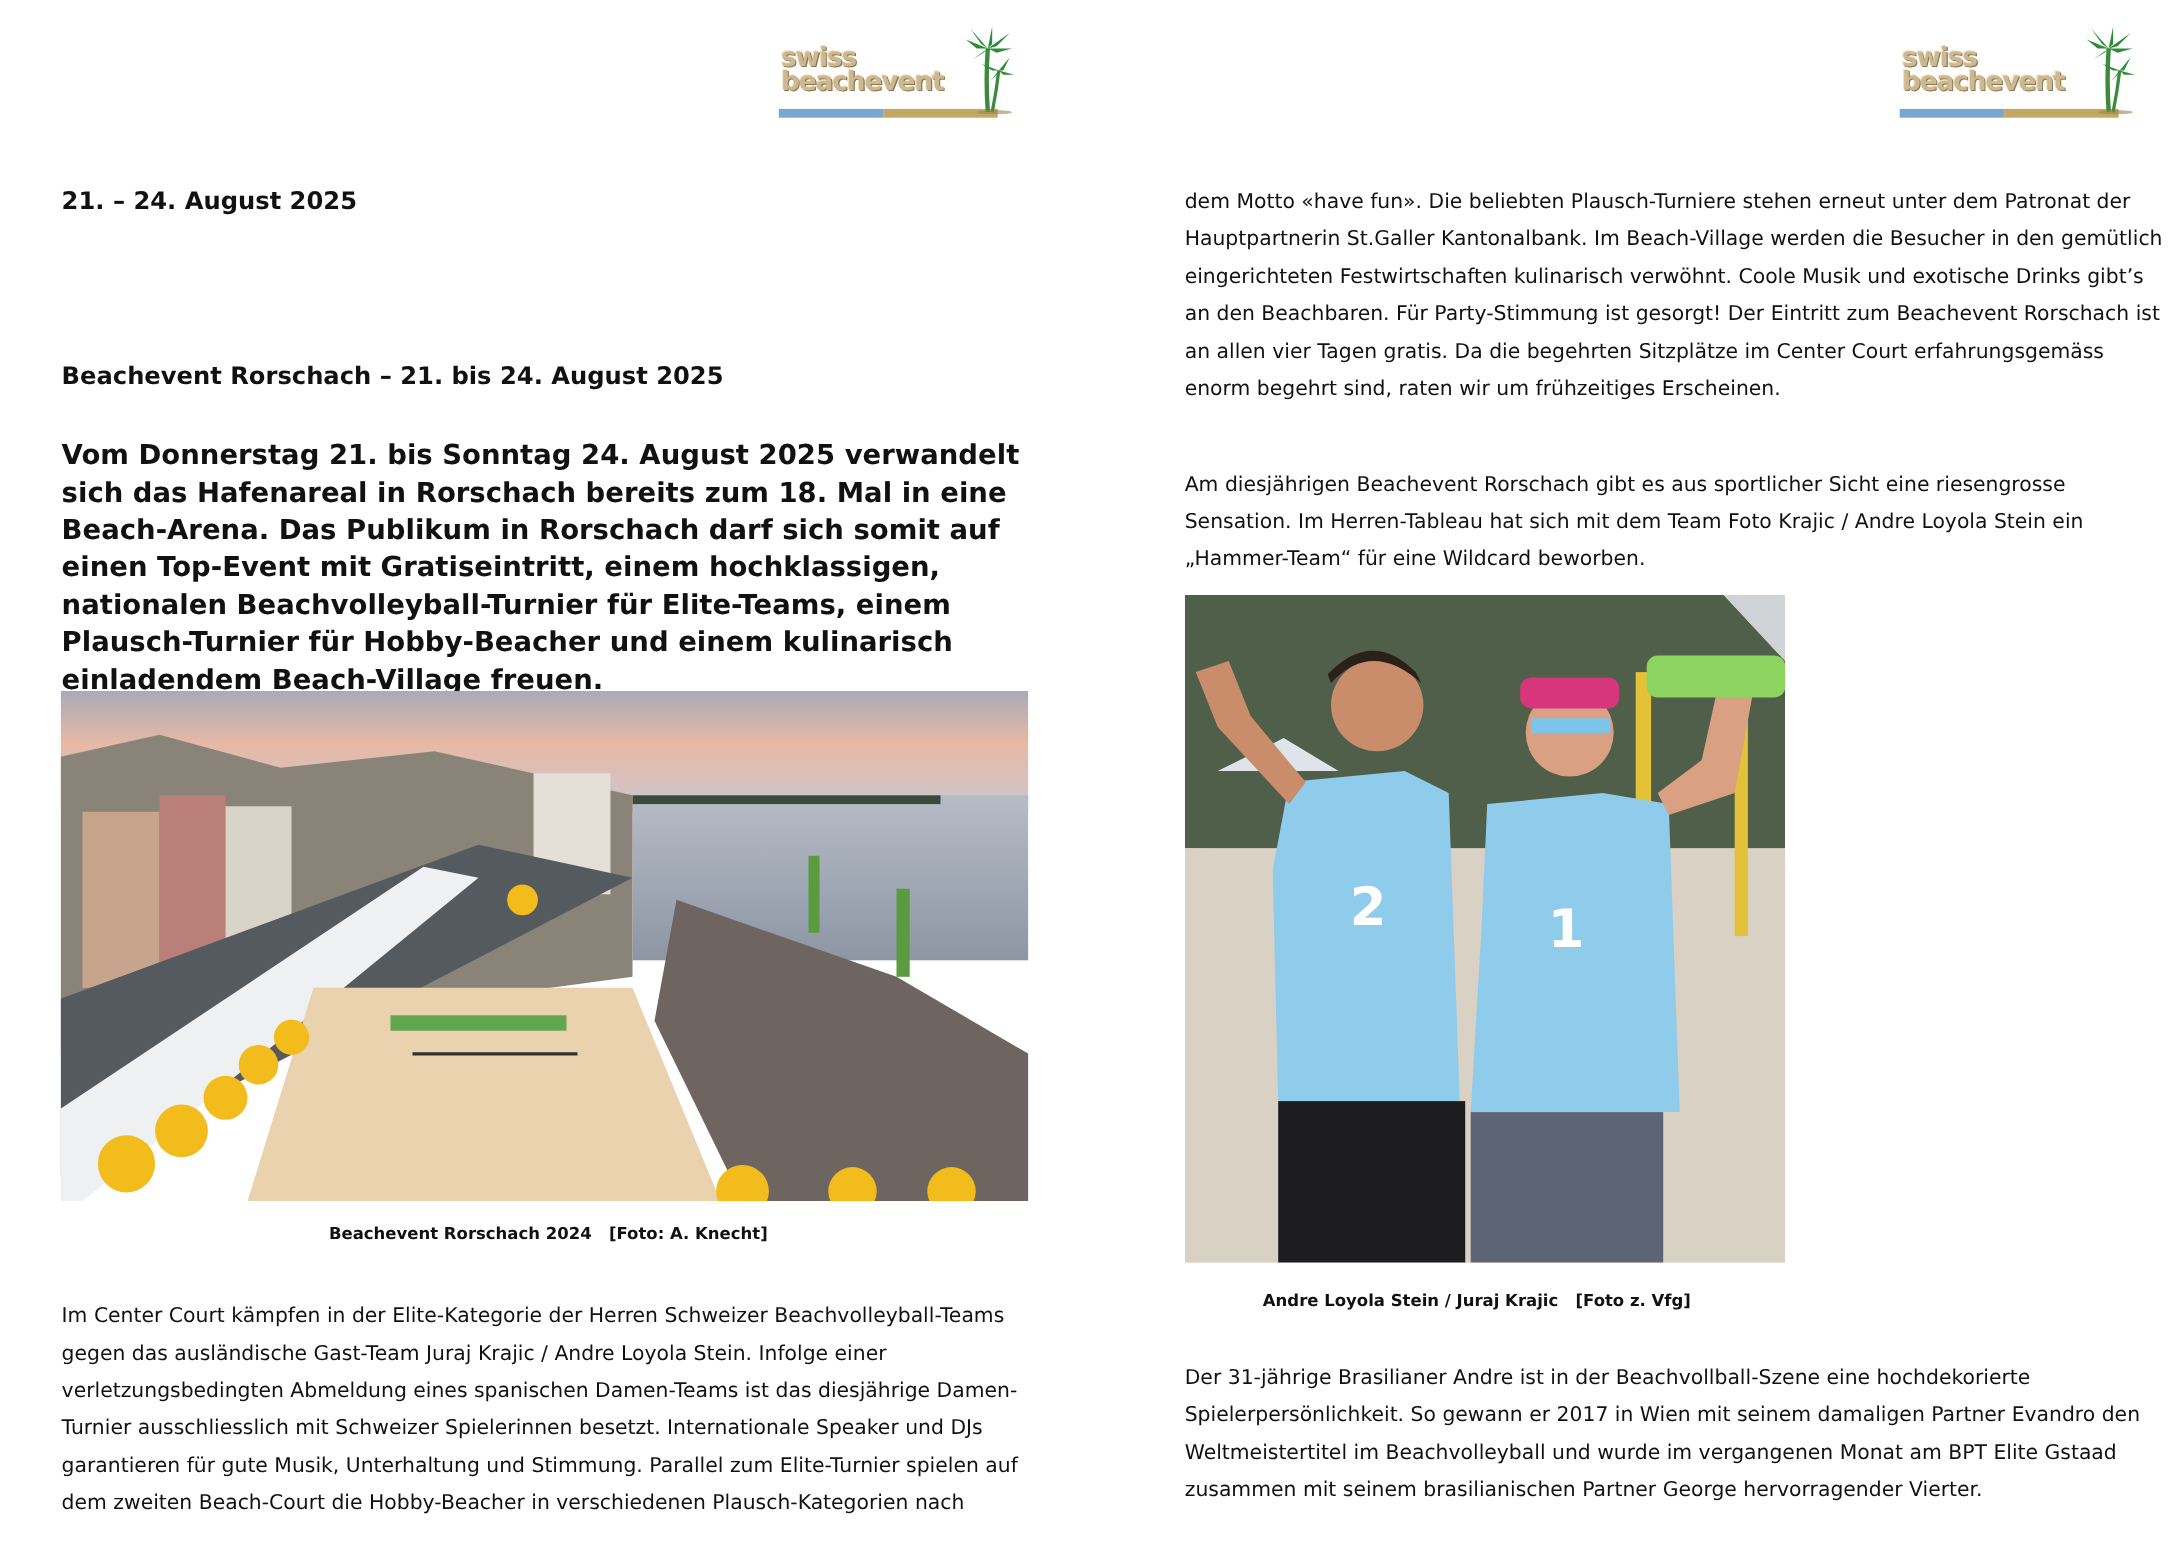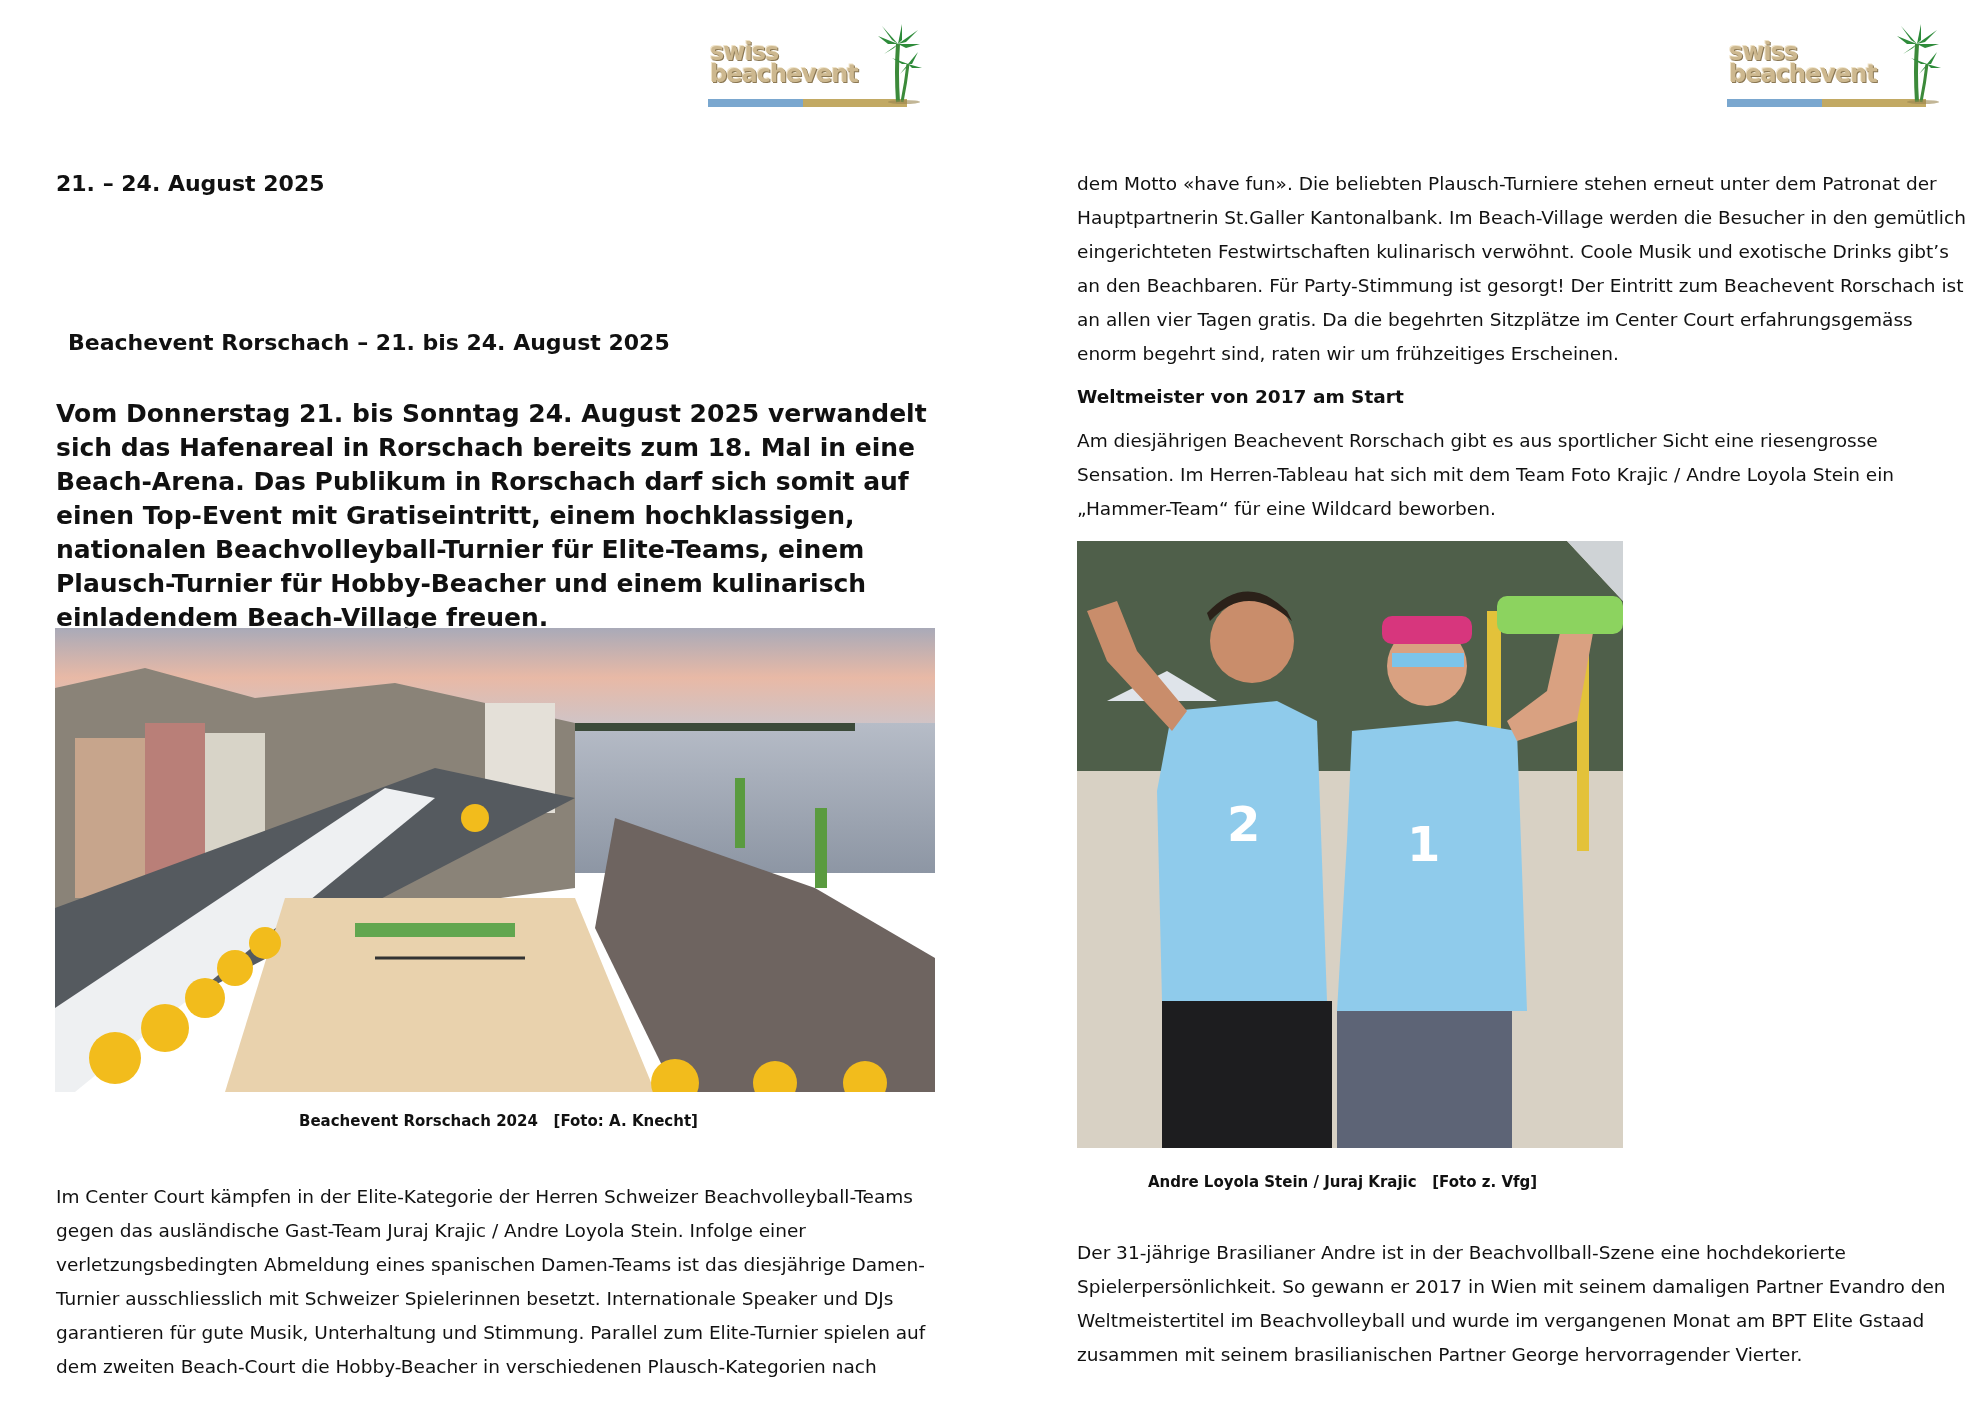--- a/index.html
+++ b/index.html
@@ -17,21 +17,21 @@
   .logo .w2 { top: 40px; font-size: 24px; }
   .logo .stripe-blue { position: absolute; left: 0; top: 77px; width: 95px; height: 8px; background: #7aa7cf; }
   .logo .stripe-sand { position: absolute; left: 95px; top: 77px; width: 104px; height: 8px; background: #c2a963; }
   .logo .palm { position: absolute; left: 160px; top: 0; width: 54px; height: 82px; }
 
   .txt { position: absolute; left: 56px; width: 880px; margin: 0; }
   .page-right .txt { left: 88px; width: 890px; }
 
   .title-block { top: 170px; font-weight: bold; font-size: 22px; line-height: 27px; }
   .title-block div { white-space: nowrap; }
-  .headline { top: 328px; font-weight: bold; font-size: 22px; line-height: 30px; margin-left: 12px; }
+  .headline { top: 328px; font-weight: bold; font-size: 22px; line-height: 30px; }
   .lead { top: 397px; font-weight: bold; font-size: 25px; line-height: 34px; }
   .body { font-size: 18.5px; line-height: 34px; }
   .body-left { top: 1180px; }
   .caption { position: absolute; font-weight: bold; font-size: 15px; white-space: pre; }
   .caption-left { left: 299px; top: 1112px; }
   .caption-right { left: 159px; top: 1173px; }
 
   .photo { position: absolute; overflow: hidden; }
   .photo-left { left: 55px; top: 628px; width: 880px; height: 464px; }
   .photo-right { left: 88px; top: 541px; width: 546px; height: 607px; }
@@ -147,21 +147,20 @@
           <path d="M40 42 L50 30 L44 42 Z"></path>
           <path d="M40 42 L54 46 L44 46 Z"></path>
           <path d="M40 42 L32 52 L38 46 Z"></path>
       </g>
       <ellipse cx="36" cy="80" rx="16" ry="2" fill="#9a8650" opacity="0.6"></ellipse>
     </svg>
   </div>
 
   <p class="txt body r-body1">dem Motto «have fun». Die beliebten Plausch-Turniere stehen erneut unter dem Patronat der Hauptpartnerin St.Galler Kantonalbank. Im Beach-Village werden die Besucher in den gemütlich eingerichteten Festwirtschaften kulinarisch verwöhnt. Coole Musik und exotische Drinks gibt’s an den Beachbaren. Für Party-Stimmung ist gesorgt! Der Eintritt zum Beachevent Rorschach ist an allen vier Tagen gratis. Da die begehrten Sitzplätze im Center Court erfahrungsgemäss enorm begehrt sind, raten wir um frühzeitiges Erscheinen.</p>
 
-  <h2 class="txt r-sub">Weltmeister von 2017 am Start</h2>
 
   <p class="txt body r-body2">Am diesjährigen Beachevent Rorschach gibt es aus sportlicher Sicht eine riesengrosse Sensation. Im Herren-Tableau hat sich mit dem Team Foto Krajic / Andre Loyola Stein ein „Hammer-Team“ für eine Wildcard beworben.</p>
 
   <div class="photo photo-right">
     <svg width="546" height="607" viewBox="0 0 546 607" preserveAspectRatio="none">
       <rect width="546" height="607" fill="#d9d3c8"></rect>
       <polygon points="0,0 490,0 546,60 546,250 0,230" fill="#4f5f4a"></polygon>
       <polygon points="490,0 546,0 546,60" fill="#cfd3d6"></polygon>
       <rect x="0" y="230" width="546" height="377" fill="#d8d1c4"></rect>
       <rect x="410" y="70" width="14" height="260" fill="#e3c23a"></rect>

